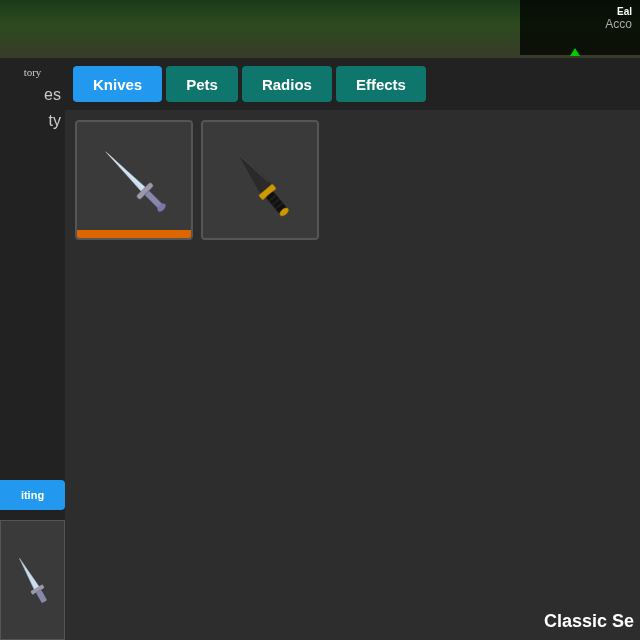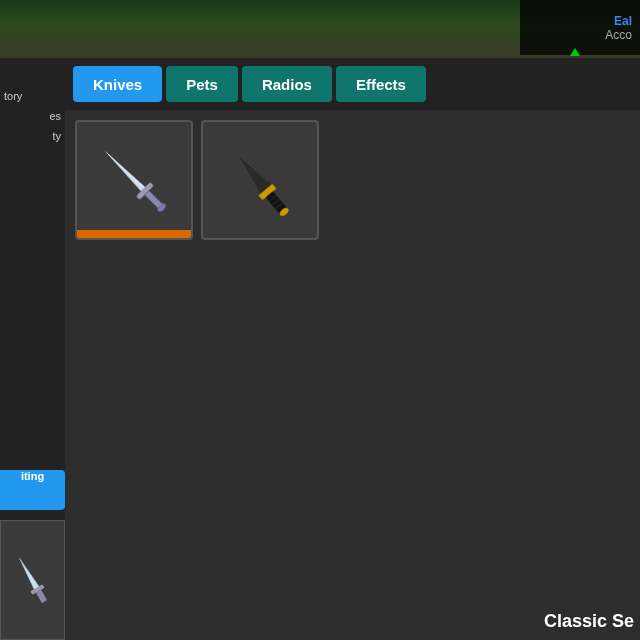--- a/index.html
+++ b/index.html
@@ -31,25 +31,24 @@
       width: 120px;
       height: 55px;
       background: rgba(0,0,0,0.75);
       z-index: 10;
       display: flex;
       flex-direction: column;
       align-items: flex-end;
       padding: 6px 8px;
     }
     .username {
-      color: #3b82f6;
-      font-size: 12px;
+      color: #ffffff;
+      font-size: 10px;
       font-weight: bold;
       font-family: Arial, sans-serif;
-      margin-top: 8px;
     }
     .account-label {
       color: #aaaaaa;
       font-size: 12px;
       font-family: Arial, sans-serif;
     }
 
     
     .green-arrow {
       position: absolute;
@@ -81,24 +80,23 @@
       left: 0;
       width: 65px;
       height: 100%;
       background: #222222;
       z-index: 6;
     }
 
     .sidebar-label {
       color: #cccccc;
       font-size: 11px;
-      font-family: Liberation Sans, sans-serif;
+      font-family: Liberation Serif, serif;
       padding: 8px 4px 4px 4px;
-      text-align: left;
-      margin-top: 24px;
+      text-align: center;
     }
 
     
     .tab-bar {
       position: absolute;
       top: 0;
       left: 65px;
       right: 0;
       height: 52px;
       background: #222222;
@@ -194,24 +192,24 @@
       justify-content: center;
       z-index: 7;
     }
 
     
     .equipping-btn {
       position: absolute;
       bottom: 130px;
       left: 0;
       width: 65px;
-      height: 40px;
+      height: 30px;
       background: #2299ee;
       display: flex;
-      align-items: flex-start;
+      align-items: center;
       justify-content: center;
       cursor: pointer;
       z-index: 7;
       border-radius: 0 4px 4px 0;
     }
     .equipping-btn span {
       color: #ffffff;
       font-size: 11px;
       font-weight: bold;
       font-family: Arial, sans-serif;
@@ -225,21 +223,21 @@
       color: #ffffff;
       font-size: 18px;
       font-weight: bold;
       font-family: Arial, sans-serif;
       z-index: 7;
     }
 
     
     .sidebar-item {
       color: #cccccc;
-      font-size: 11px;
+      font-size: 16px;
       font-family: Arial, sans-serif;
       padding: 4px 4px 4px 20px;
       text-align: right;
       cursor: pointer;
     }
   </style>
 </head>
 <body>
 
 <div class="game-bg"></div>

